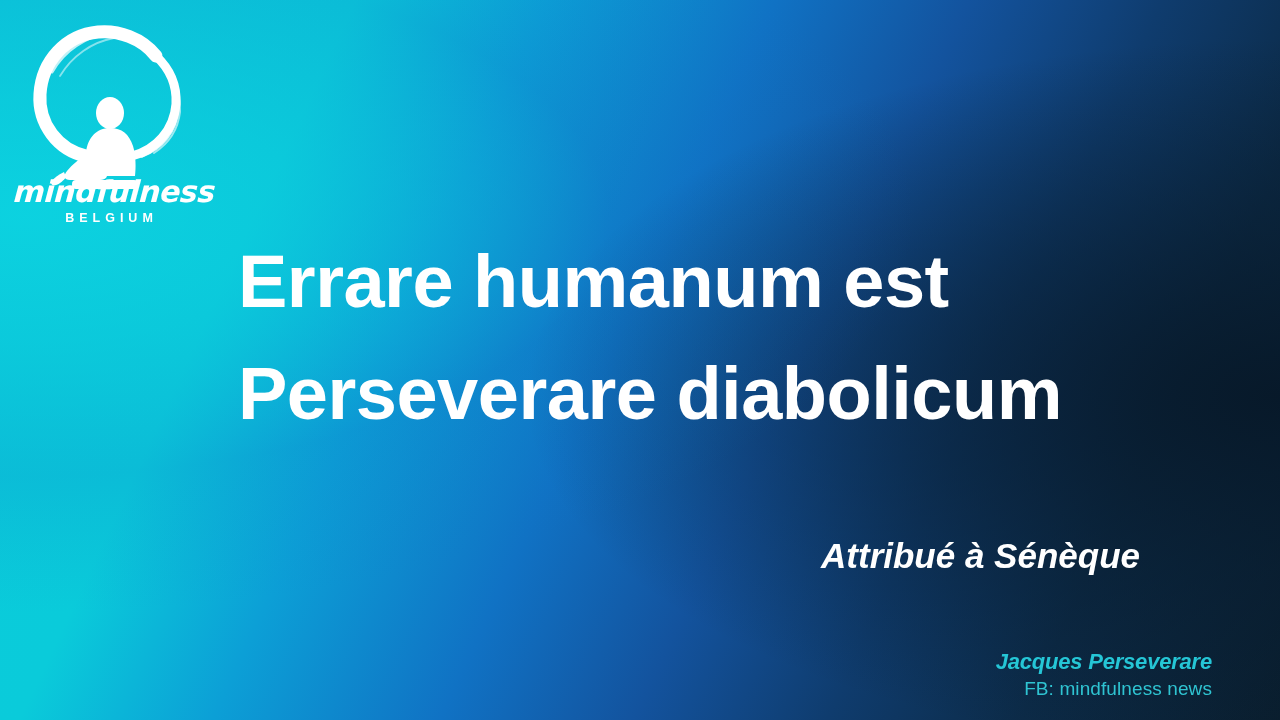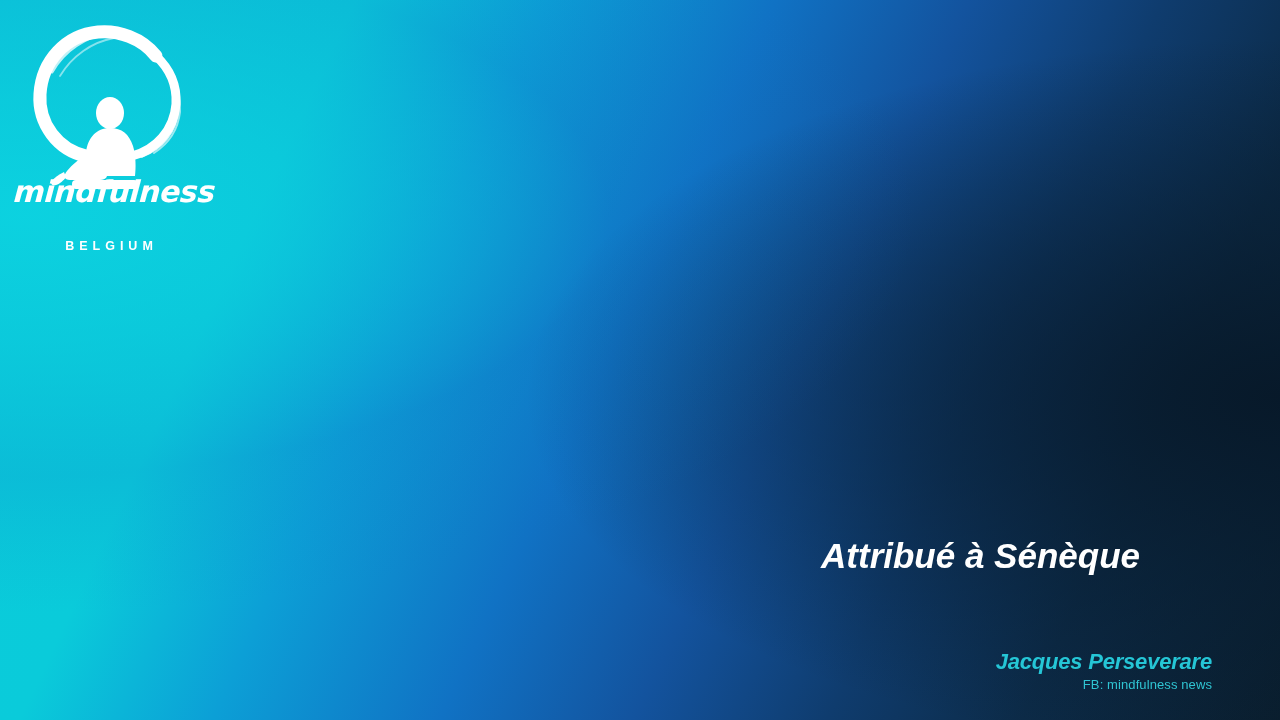--- a/index.html
+++ b/index.html
@@ -71,21 +71,20 @@
     top: 198px;
     width: 190px;
     text-align: center;
     color: #ffffff;
     font-size: 12.5px;
     font-weight: 700;
     letter-spacing: 5px;
     line-height: 1;
     text-indent: 5px;
     font-family: "Liberation Sans", sans-serif;
-    margin-top: 28px;
   }
 
   
   .title {
     position: absolute;
     left: 238px;
     top: 226px;
     width: 1000px;
     color: #ffffff;
     font-size: 74px;
@@ -123,21 +122,21 @@
     color: #25C6D6;
     font-size: 22px;
     font-weight: 700;
     font-style: italic;
     line-height: 1.25;
     letter-spacing: -0.2px;
   }
   .credit-fb {
     display: block;
     color: #2FC4D2;
-    font-size: 13px;
+    font-size: 19px;
     font-weight: 400;
     line-height: 1.35;
     letter-spacing: 0.1px;
   }
 </style>
 </head>
 <body>
 
 <div class="slide">
   <div class="content">
@@ -180,20 +179,24 @@
                    C 92 166, 95 162, 92 157
                    C 88 150, 82 143, 74 139 Z"></path>
           <path d="M50 158 C 44 161, 40 164, 38 167 C 36 170, 38 172, 42 171 C 46 170, 50 166, 52 163 Z"></path>
           <rect x="58" y="166" width="66" height="9" rx="4"></rect>
         </g>
       </svg>
       <div class="logo-wordmark">mindfulness</div>
       <div class="logo-sub">BELGIUM</div>
     </div>
 
+    <div class="title">
+      <span class="title-line">Errare humanum est</span>
+      <span class="title-line">Perseverare diabolicum</span>
+    </div>
 
     <div class="attribution">Attribué à Sénèque</div>
 
     <div class="credits">
       <span class="credit-name">Jacques Perseverare</span>
       <span class="credit-fb">FB: mindfulness news</span>
     </div>
 
   </div>
 </div>

